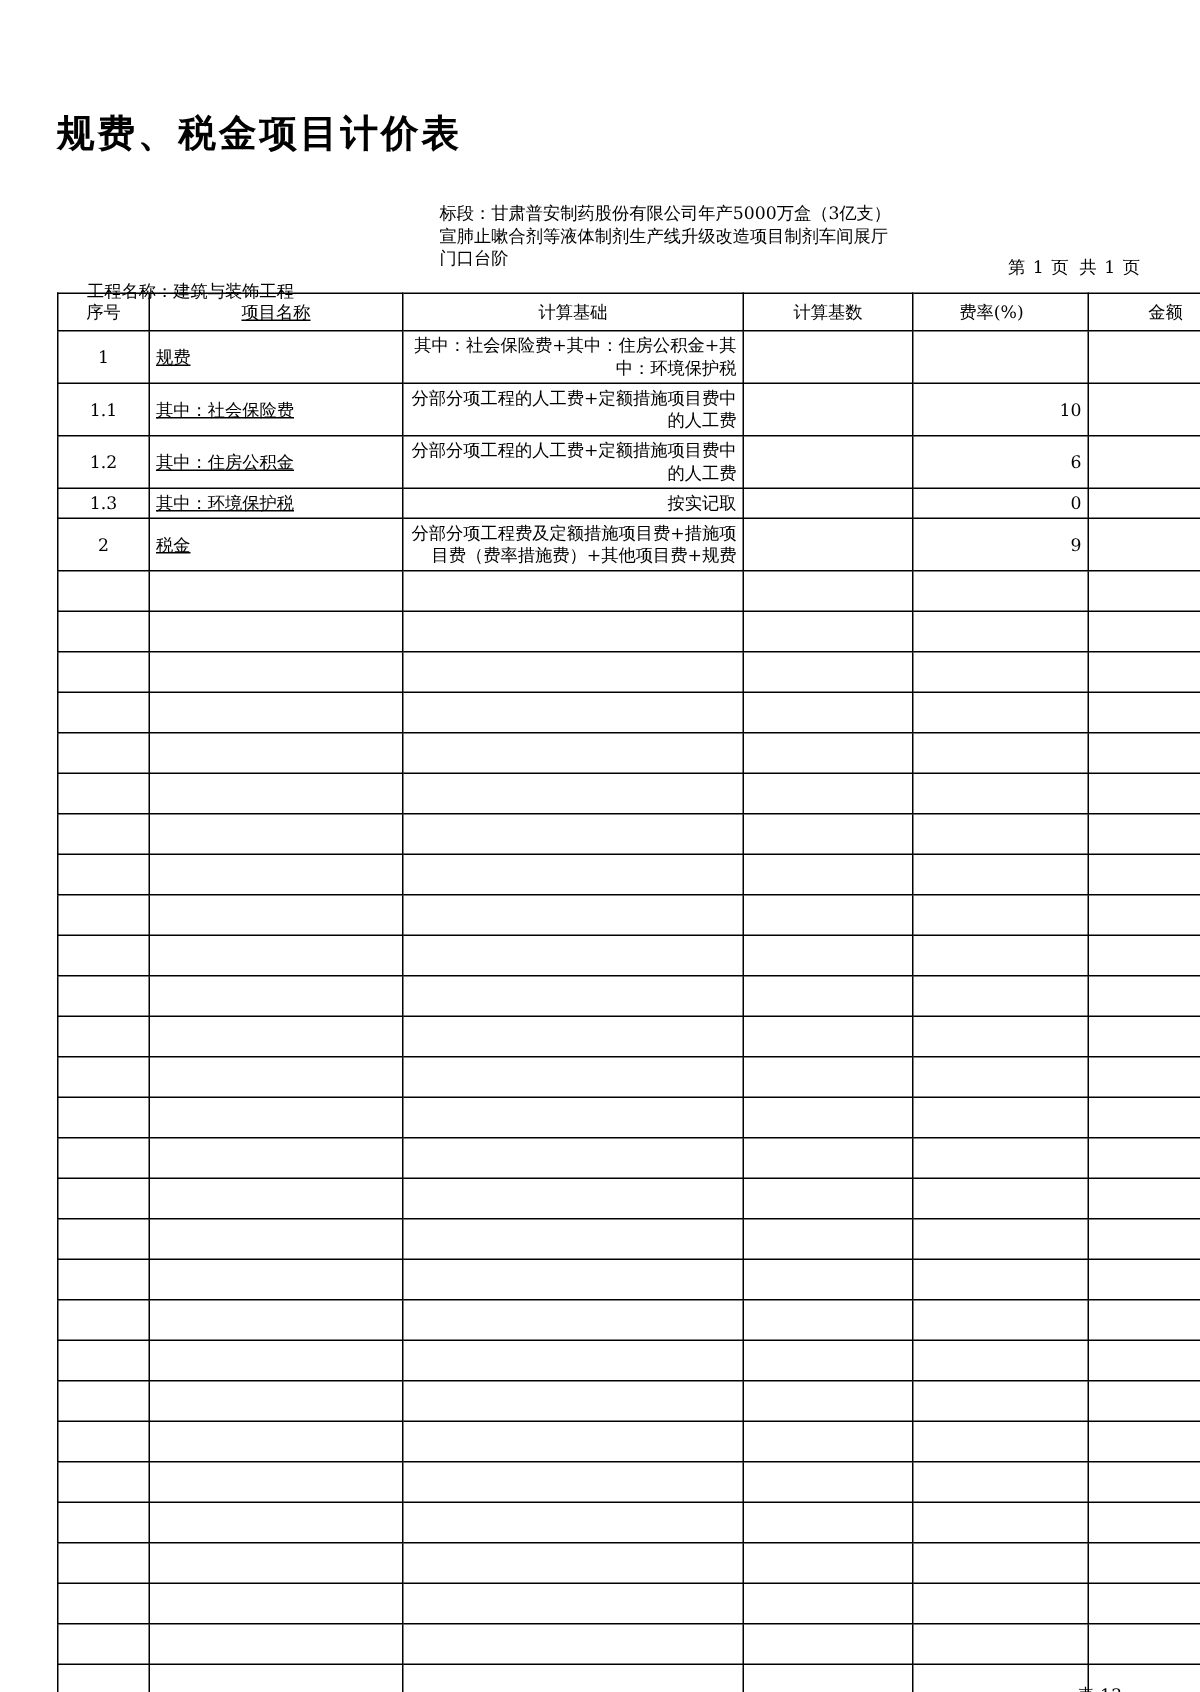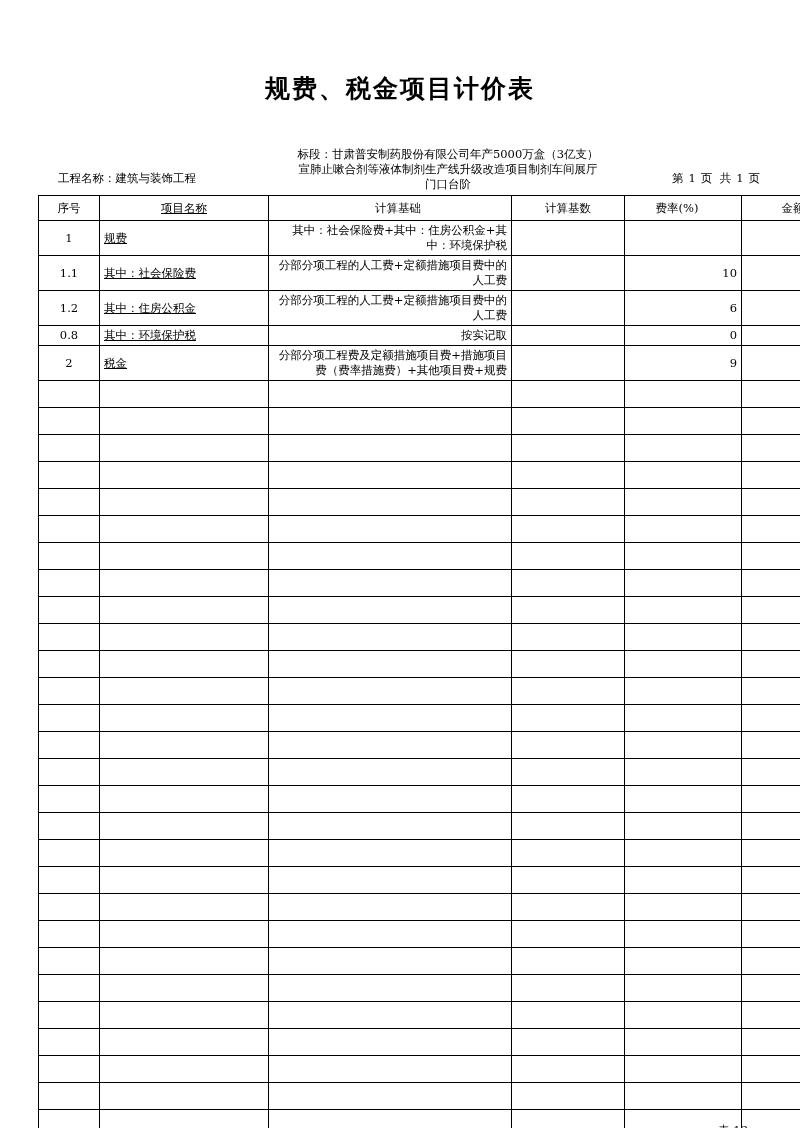--- a/index.html
+++ b/index.html
@@ -15,47 +15,46 @@
     position: relative;
   }
   .page {
     width: 800px;
     height: 1128px;
     box-sizing: border-box;
     padding: 0 38px;
     position: relative;
   }
   .doc-title {
-    text-align: center;
+    text-align: left;
     font-family: "DejaVu Serif", "Liberation Serif", serif;
     font-size: 25px;
     font-weight: bold;
     letter-spacing: 2px;
     margin-top: 72px;
     margin-bottom: 0;
   }
   .meta-block {
     margin-top: 30px;
     position: relative;
     height: 56px;
   }
   .bid-section {
     position: absolute;
     left: 255px;
-    top: 12px;
+    top: 0;
     width: 310px;
-    text-align: center;
     font-size: 11.5px;
     line-height: 15px;
     font-family: "DejaVu Serif", "Liberation Serif", serif;
   }
   .proj-name {
     position: absolute;
     left: 20px;
-    top: 36px;
+    top: 52px;
     font-size: 11.5px;
     font-family: "DejaVu Serif", "Liberation Serif", serif;
     white-space: nowrap;
   }
   .page-no {
     position: absolute;
     right: 2px;
     top: 36px;
     font-size: 11.5px;
     font-family: "DejaVu Serif", "Liberation Serif", serif;
@@ -116,21 +115,21 @@
     <div class="page-no">
       <span>第</span><span class="num">1</span><span>页</span>&nbsp;&nbsp;<span>共</span><span class="num">1</span><span>页</span>
     </div>
   </div>
 
   <table class="main">
     <thead>
       <tr>
         <th class="c-no">序号</th>
         <th class="c-name" style="text-align:center;padding-left:4px;">项目名称</th>
-        <th class="c-base" style="text-align:center;padding-left:20px;">计算基础</th>
+        <th class="c-base" style="text-align:center;padding-left:4px;">计算基础</th>
         <th class="c-rate">计算基数</th>
         <th class="c-pct" style="text-align:center;padding-right:16px;">费率(%)</th>
         <th class="c-amt" style="text-align:center;padding-right:4px;">金额</th>
       </tr>
     </thead>
     <tbody id="table-body">
         <tr class="data">
           <td class="c-no">1</td>
           <td class="c-name">规费</td>
           <td class="c-base">其中：社会保险费+其中：住房公积金+其中：环境保护税</td>
@@ -148,21 +147,21 @@
         </tr>
         <tr class="data">
           <td class="c-no">1.2</td>
           <td class="c-name">其中：住房公积金</td>
           <td class="c-base">分部分项工程的人工费+定额措施项目费中的人工费</td>
           <td class="c-rate"></td>
           <td class="c-pct">6</td>
           <td class="c-amt"></td>
         </tr>
         <tr class="data">
-          <td class="c-no">0.8</td>
+          <td class="c-no">1.3</td>
           <td class="c-name">其中：环境保护税</td>
           <td class="c-base">按实记取</td>
           <td class="c-rate"></td>
           <td class="c-pct">0</td>
           <td class="c-amt"></td>
         </tr>
         <tr class="data">
           <td class="c-no">2</td>
           <td class="c-name">税金</td>
           <td class="c-base">分部分项工程费及定额措施项目费+措施项目费（费率措施费）+其他项目费+规费</td>

